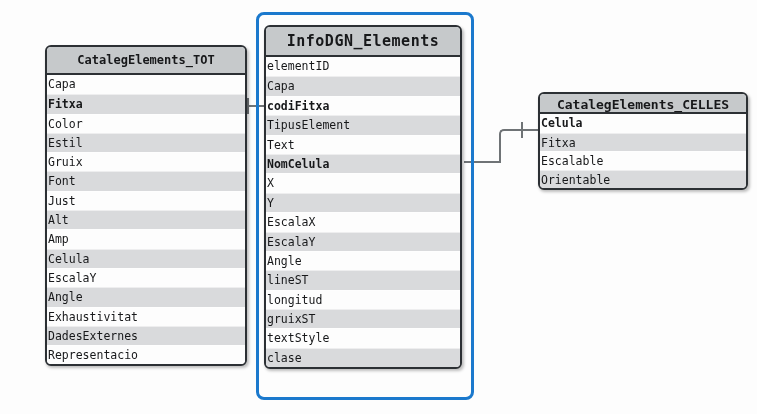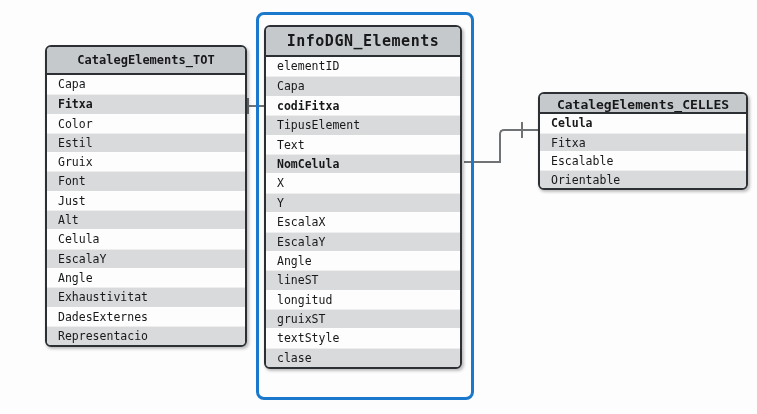--- a/index.html
+++ b/index.html
@@ -33,21 +33,21 @@
     border-bottom: 2px solid var(--table-border, #2f3336);
     color: var(--text, #17181a);
     text-align: center;
     white-space: nowrap;
     overflow: hidden;
     cursor: default;
   }
   .field-list { width: 100%; }
   .field-row {
     box-sizing: border-box;
-    padding-left: 11px;
+    padding-left: 1px;
     font-size: 11.5px;
     color: var(--text, #17181a);
     background: var(--row-bg, #fff);
     white-space: nowrap;
     overflow: hidden;
     cursor: default;
   }
   .field-row:nth-child(even) { background: var(--row-alt-bg, #dadbdc); }
   .field-row + .field-row { border-top: 1px solid rgba(255,255,255,0.55); }
   .field-row.bold { font-weight: 700; }
@@ -120,20 +120,21 @@
     <div class="table-header">CatalegElements_TOT</div>
     <div class="field-list">
         <div class="field-row">Capa</div>
         <div class="field-row bold">Fitxa</div>
         <div class="field-row">Color</div>
         <div class="field-row">Estil</div>
         <div class="field-row">Gruix</div>
         <div class="field-row">Font</div>
         <div class="field-row">Just</div>
         <div class="field-row">Alt</div>
+        <div class="field-row">Amp</div>
         <div class="field-row">Celula</div>
         <div class="field-row">EscalaY</div>
         <div class="field-row">Angle</div>
         <div class="field-row">Exhaustivitat</div>
         <div class="field-row">DadesExternes</div>
         <div class="field-row">Representacio</div>
       </div>
   </div>
 
   <div id="table-infodgn" class="table-box">

